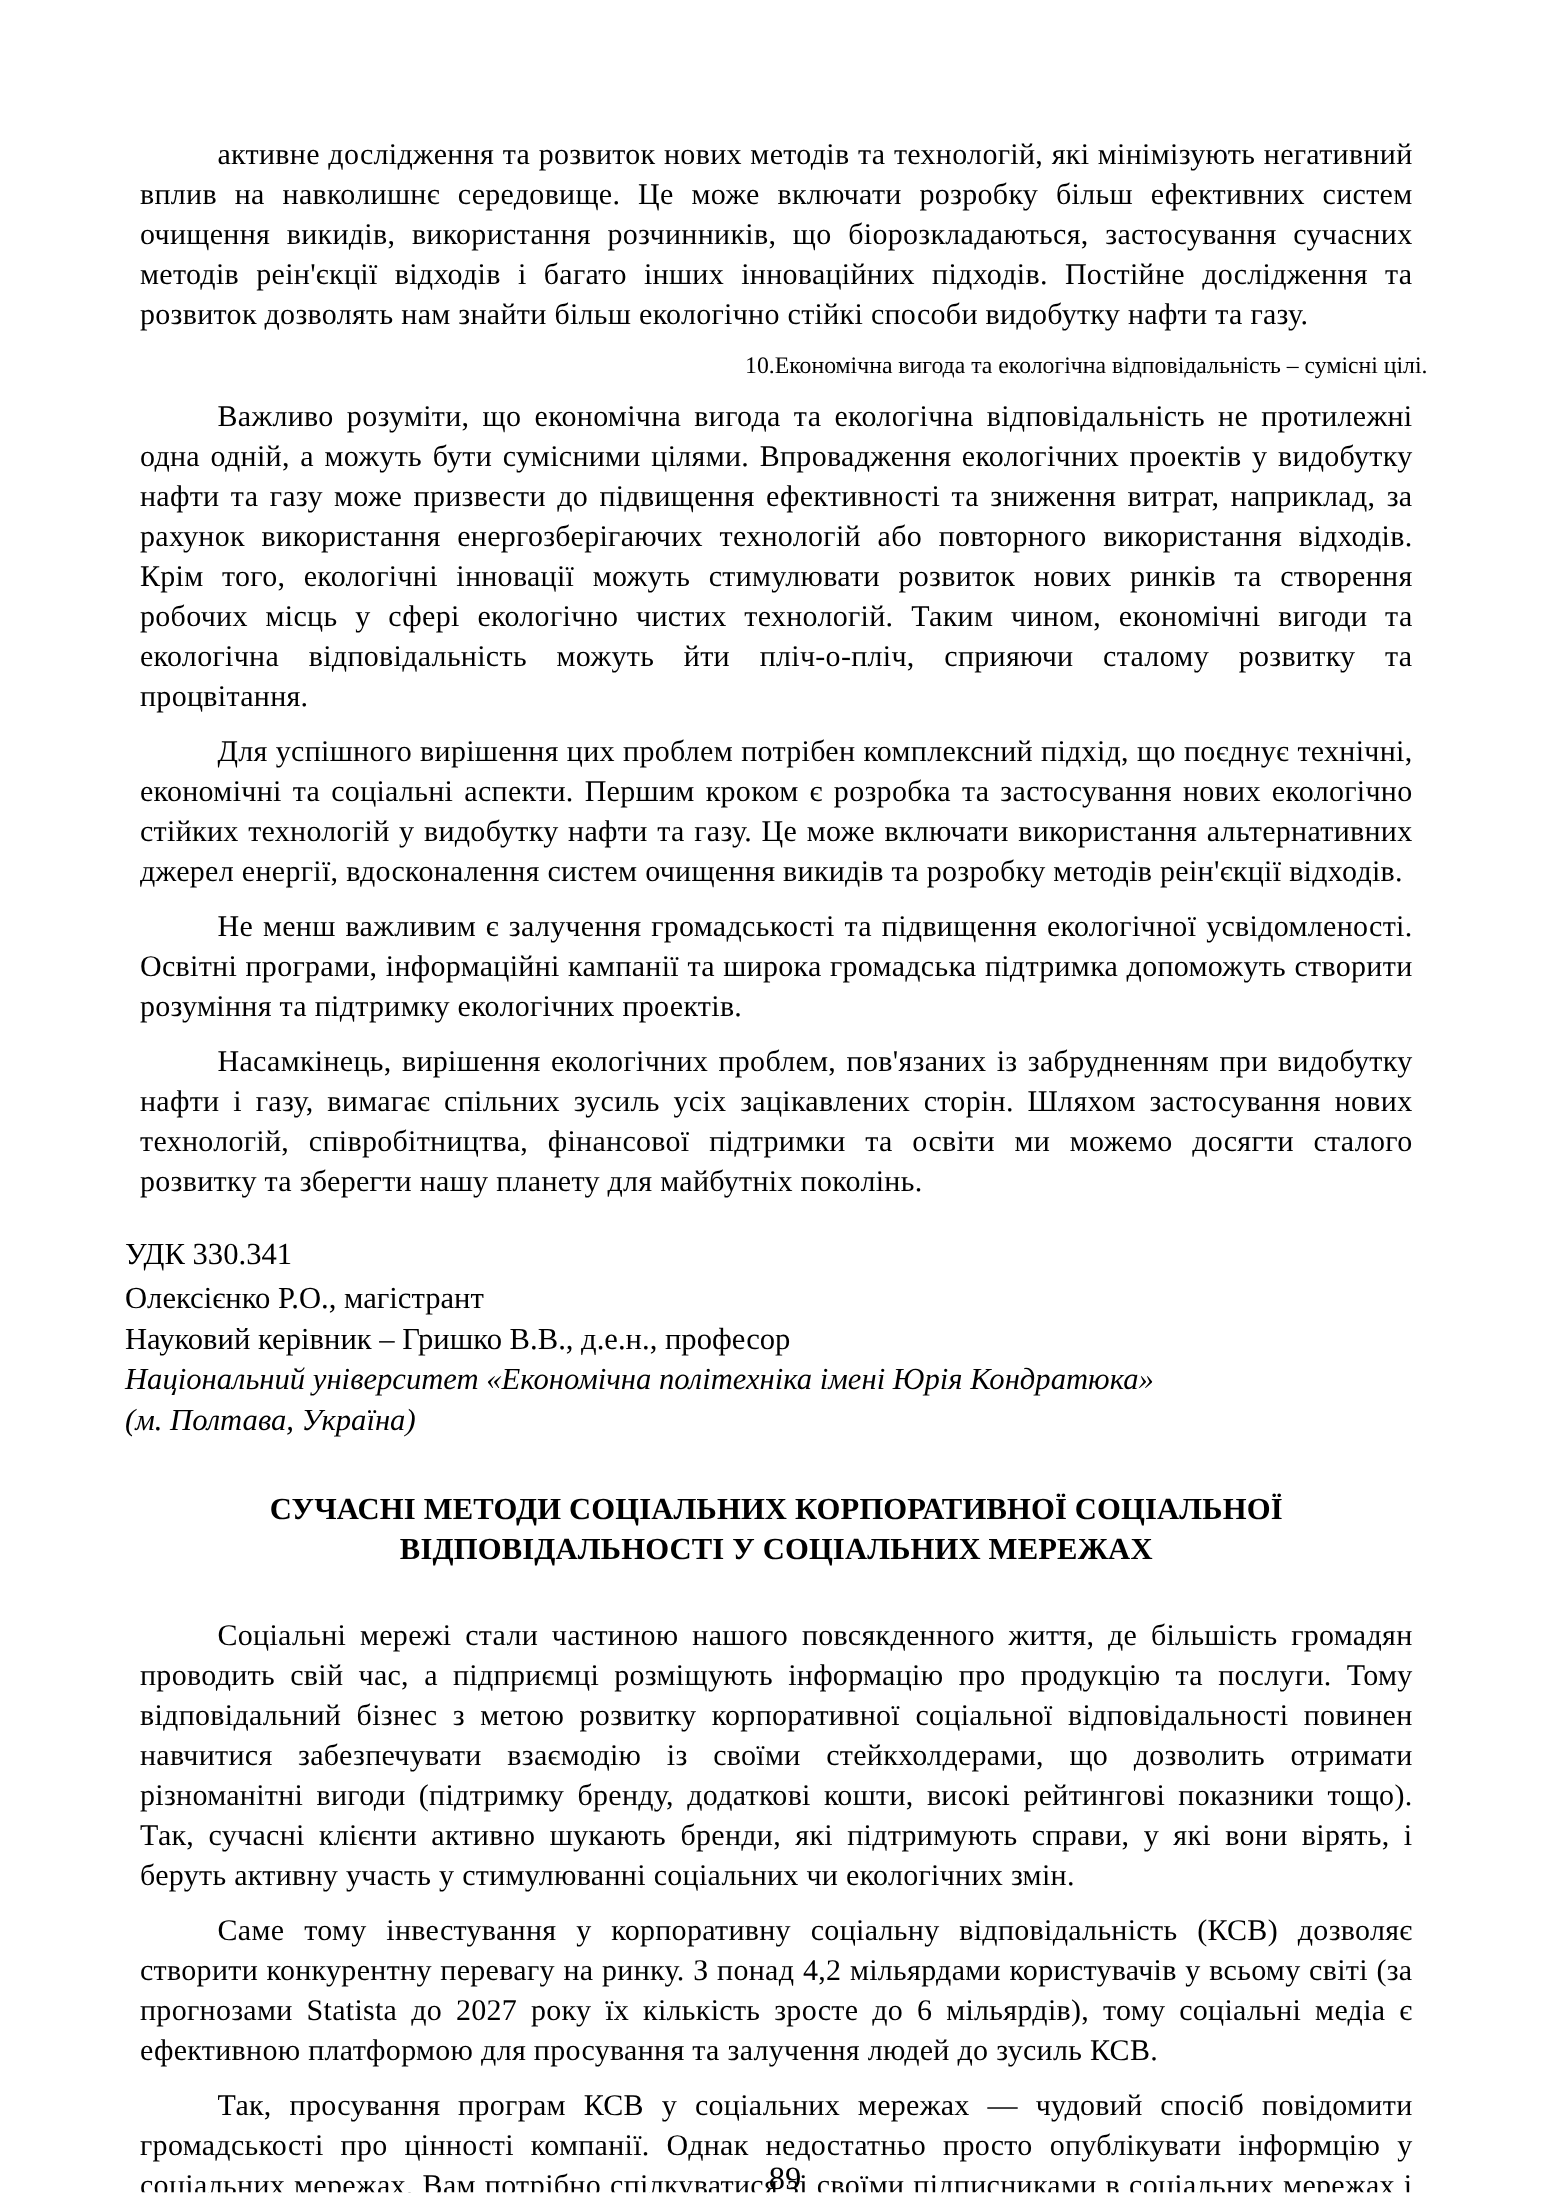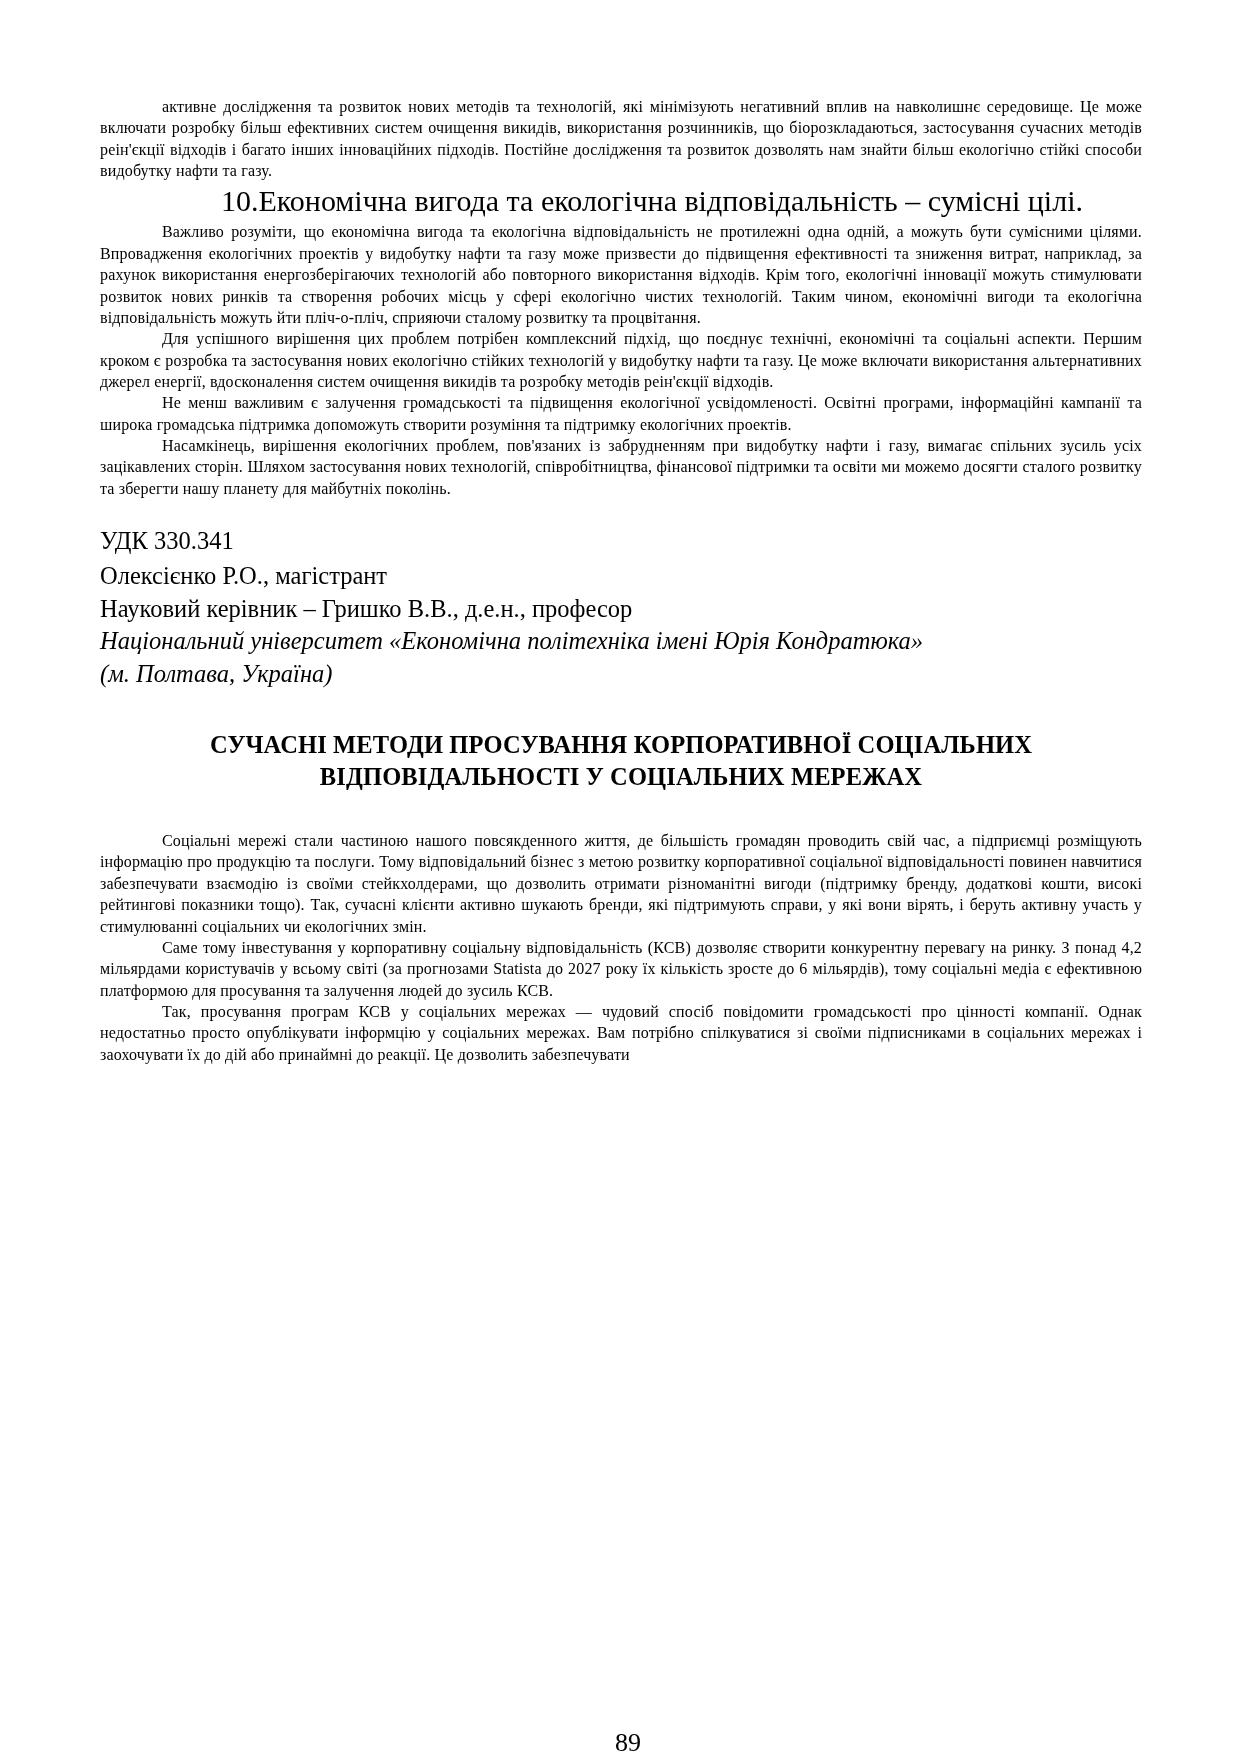--- a/index.html
+++ b/index.html
@@ -21,34 +21,34 @@
     box-sizing: border-box;
     overflow: hidden;
   }
   .content {
     position: absolute;
     left: 100px;
     top: 96px;
     width: 1042px;
   }
   p.body-par {
-    margin: 0;
-    font-size: 16px;
+    margin: 12px;
+    font-size: 24px;
     line-height: 1.335;
     text-align: justify;
     text-indent: 62px;
     text-justify: inter-word;
     hyphens: none;
     letter-spacing: 0.01em;
   }
   p.list-par {
     margin: 0;
-    font-size: 30px;
+    font-size: 19px;
     line-height: 1.335;
-    text-align: center;
+    text-align: right;
     text-indent: 62px;
   }
   .udk-block {
     margin-top: 26px;
     font-size: 24.5px;
     line-height: 1.335;
   }
   .udk {
     text-align: left;
   }
@@ -103,21 +103,21 @@
       <div class="udk">УДК 330.341</div>
 
       <div class="author-block">
         <div>Олексієнко Р.О., магістрант</div>
         <div>Науковий керівник – Гришко В.В., д.е.н., професор</div>
         <div class="aff">Національний університет «Економічна політехніка імені Юрія Кондратюка»</div>
         <div class="aff">(м. Полтава, Україна)</div>
       </div>
 
       <div class="paper-title">
-        <span class="title-line">СУЧАСНІ  МЕТОДИ ПРОСУВАННЯ КОРПОРАТИВНОЇ СОЦІАЛЬНИХ</span>
+        <span class="title-line">СУЧАСНІ  МЕТОДИ СОЦІАЛЬНИХ КОРПОРАТИВНОЇ СОЦІАЛЬНОЇ</span>
         <span class="title-line">ВІДПОВІДАЛЬНОСТІ У СОЦІАЛЬНИХ МЕРЕЖАХ</span>
       </div>
     </div>
 
     <div class="after-title">
       <p class="body-par">Соціальні мережі стали частиною нашого повсякденного життя, де більшість громадян проводить свій час, а підприємці розміщують інформацію про продукцію та послуги. Тому відповідальний бізнес з метою розвитку корпоративної соціальної відповідальності повинен навчитися забезпечувати взаємодію із своїми стейкхолдерами, що дозволить отримати різноманітні вигоди (підтримку бренду, додаткові кошти, високі рейтингові показники тощо). Так, сучасні клієнти активно шукають бренди, які підтримують справи, у які вони вірять, і беруть активну участь у стимулюванні соціальних чи екологічних змін.</p>
       <p class="body-par">Саме тому  інвестування у  корпоративну соціальну відповідальність (КСВ) дозволяє створити конкурентну перевагу на ринку. З понад 4,2 мільярдами користувачів у всьому світі (за прогнозами Statista до 2027 року їх кількість зросте до 6 мільярдів), тому  соціальні медіа є ефективною платформою для просування та залучення людей до зусиль КСВ.</p>
       <p class="body-par">Так, просування програм КСВ у соціальних мережах — чудовий спосіб повідомити громадськості про цінності компанії. Однак недостатньо просто опублікувати інформцію у соціальних мережах. Вам потрібно спілкуватися зі своїми підписниками в соціальних мережах і заохочувати їх до дій або принаймні до реакції. Це дозволить забезпечувати</p>
     </div>
 

